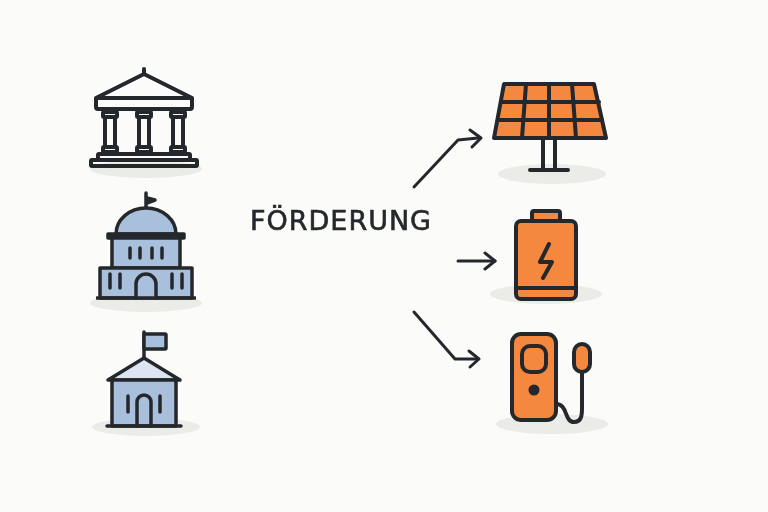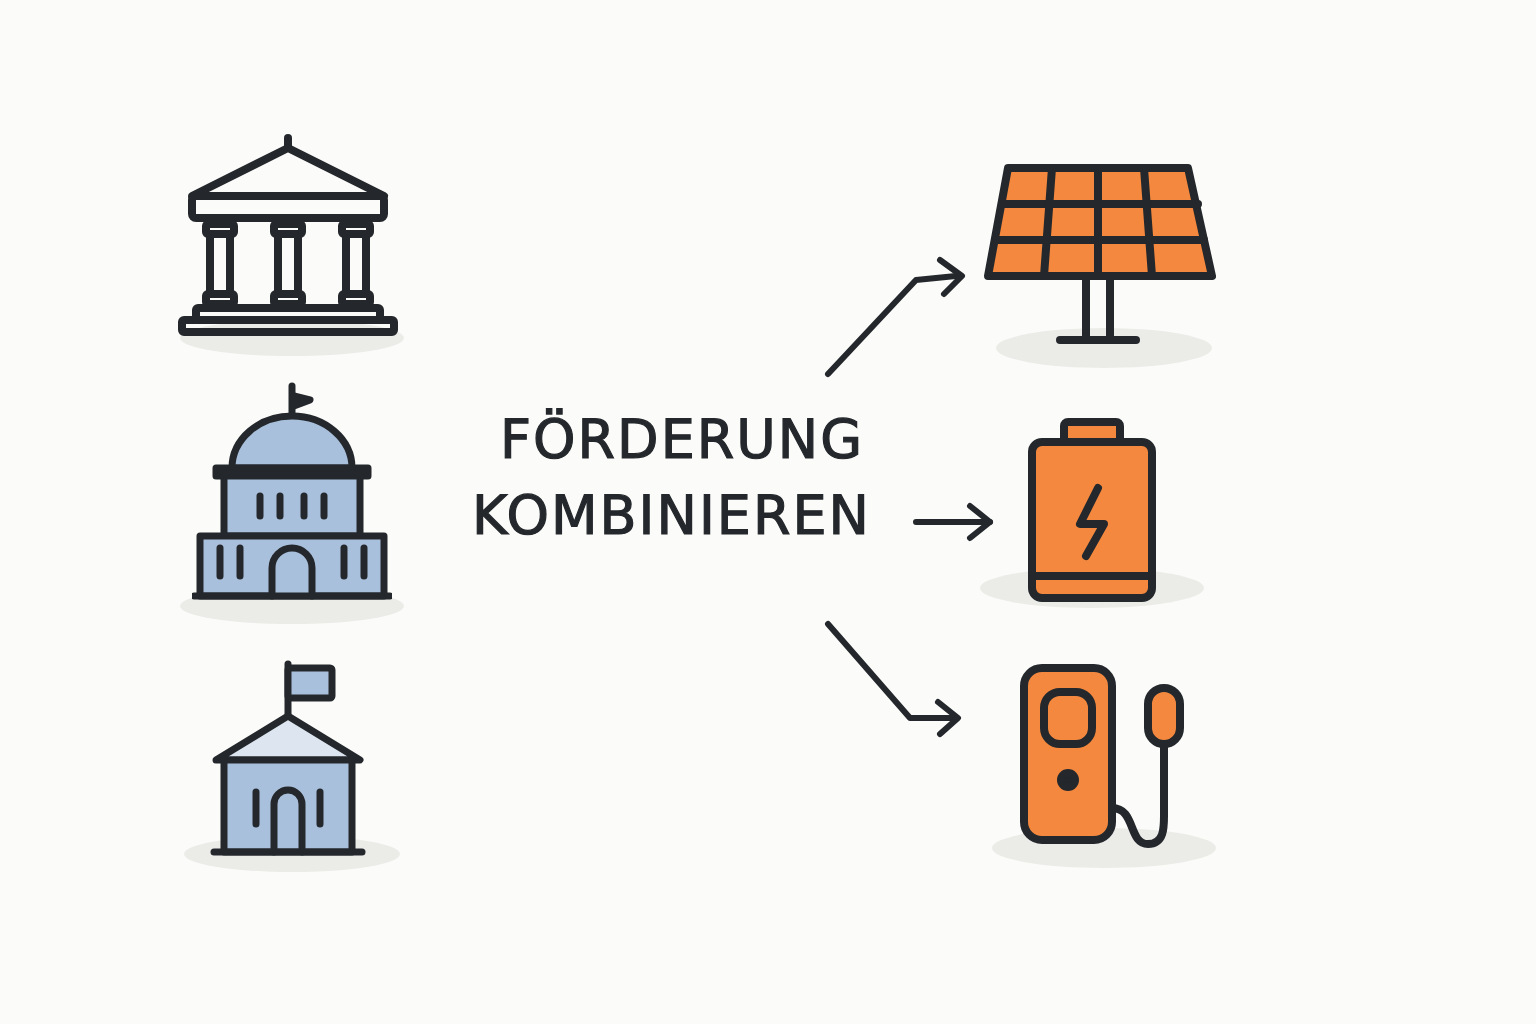--- a/index.html
+++ b/index.html
@@ -7,20 +7,21 @@
       padding: 0;
       width: 768px;
       height: 512px;
       background: #fbfbf9;
       overflow: hidden;
     }
     .canvas {
       position: relative;
       width: 672px;
       height: 512px;
+      text-align: center;
     }
     .icon {
       position: absolute;
     }
     .shadow {
       position: absolute;
       background: #ebebe8;
       border-radius: 50%;
     }
     .title {
@@ -103,21 +104,20 @@
       <rect x="8" y="52" width="64" height="46" fill="#a9c0dc"></rect>
       <line x1="24" y1="68" x2="24" y2="84"></line>
       <line x1="56" y1="68" x2="56" y2="84"></line>
       <path d="M33,98 V74 A7,7 0 0 1 47,74 V98" fill="none"></path>
       <line x1="3" y1="98" x2="77" y2="98"></line>
     </g>
   </svg>
 
   <div class="title">
     <div class="line1">FÖRDERUNG</div>
-    <div class="line2">KOMBINIEREN</div>
   </div>
 
   <svg class="arrows" width="768" height="512" viewBox="0 0 768 512">
     <g fill="none" stroke="#24282c" stroke-width="3" stroke-linecap="round" stroke-linejoin="round">
       <g>
         <polyline points="414,187 458,140 478,138"></polyline>
         <polyline points="470,130 481,138 472,147"></polyline>
       </g>
       <g>
         <line x1="458" y1="261" x2="495" y2="261"></line>

